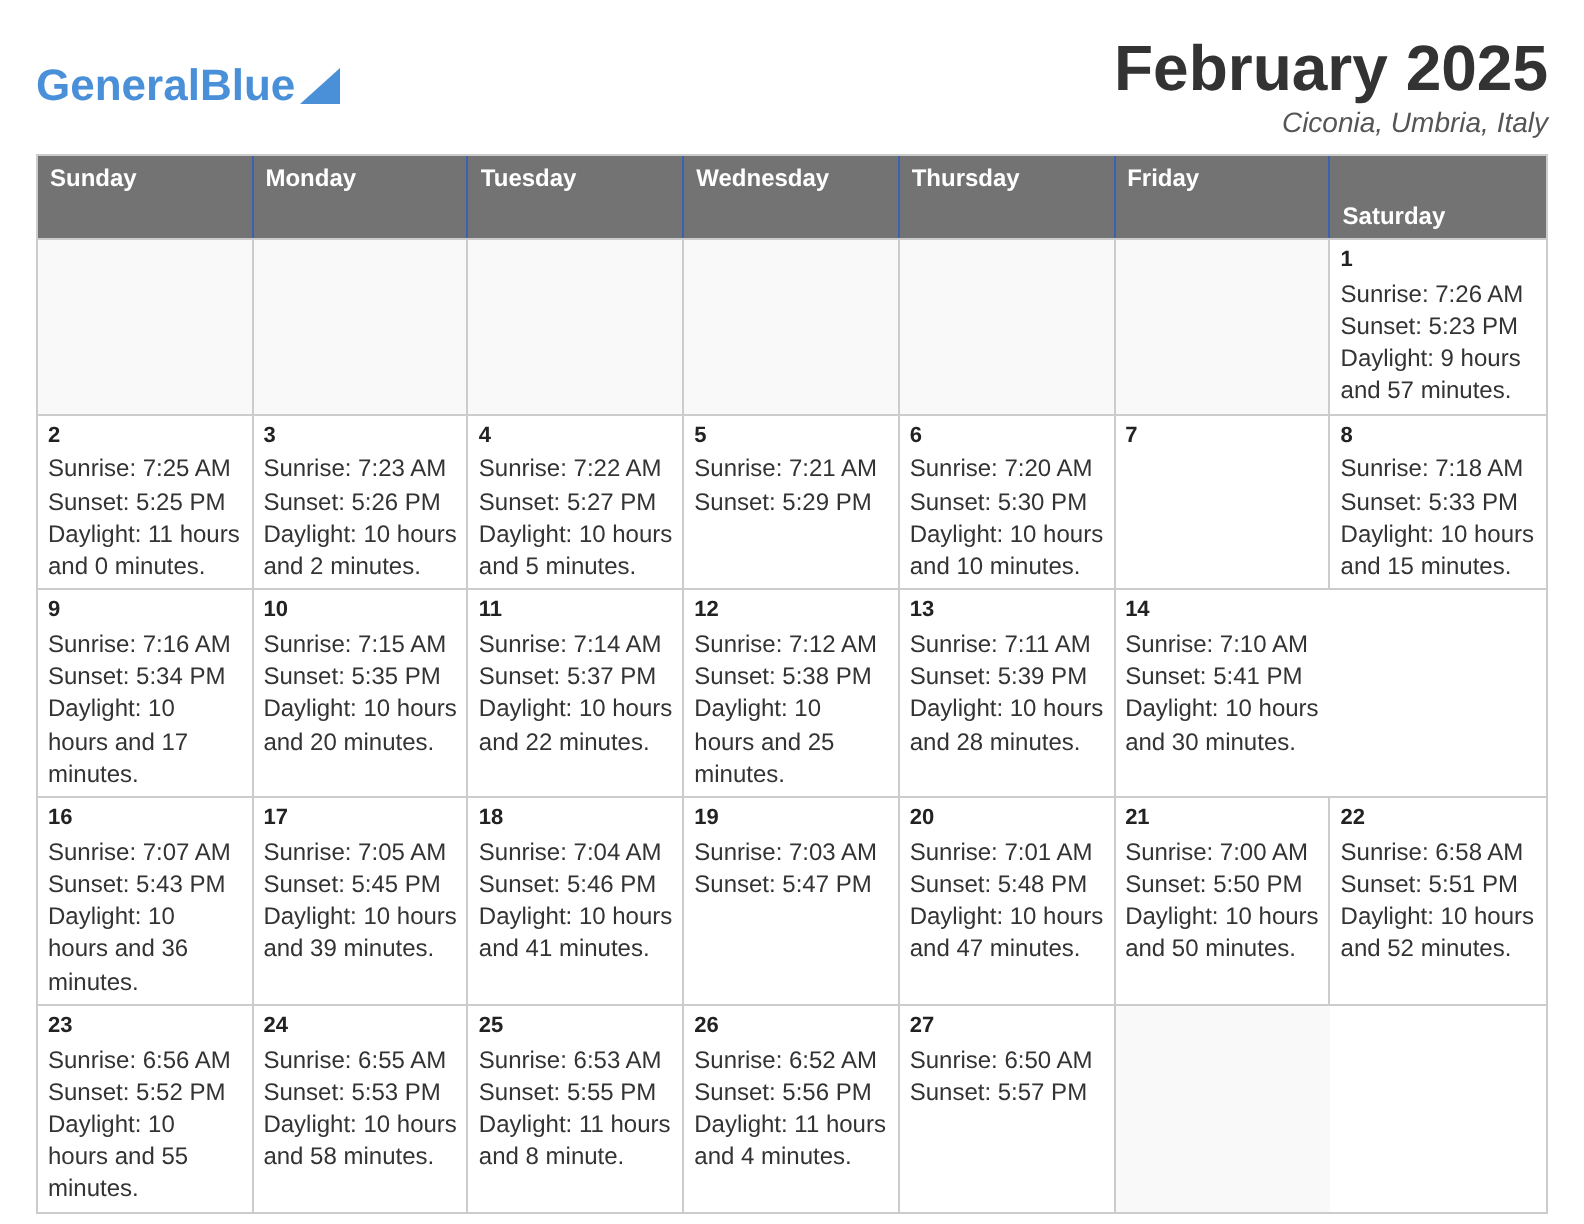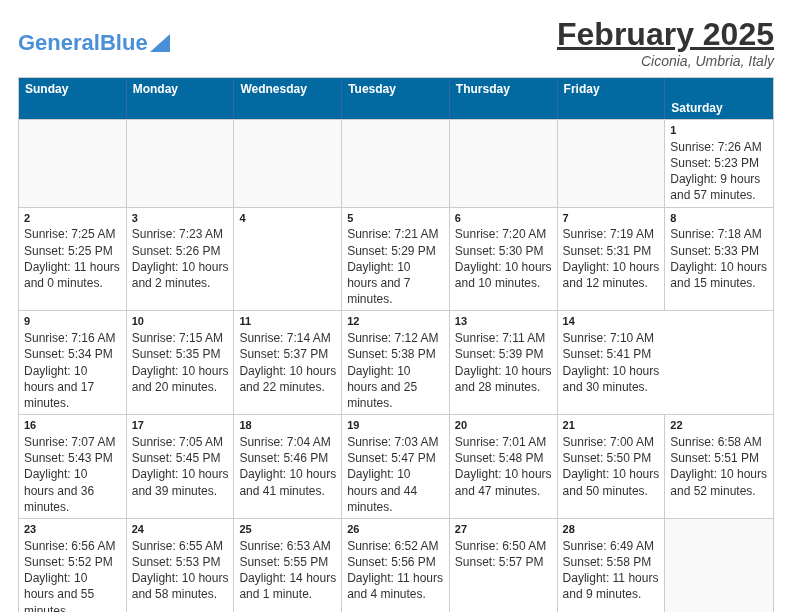--- a/index.html
+++ b/index.html
@@ -37,37 +37,36 @@
     .logo-text span {
       color: #4a90d9;
     }
     .title-block {
       text-align: right;
     }
     .month-title {
       font-size: 32px;
       font-weight: bold;
       color: #333;
-      text-decoration: underline;
     }
     .location {
       font-size: 14px;
       color: #555;
       font-style: italic;
     }
     .calendar {
       flex: 1;
       display: flex;
       flex-direction: column;
       border: 1px solid #ccc;
     }
     .cal-header {
       display: grid;
       grid-template-columns: repeat(7, 1fr);
-      background: #0369a1;
+      background: #737373;
     }
     .cal-header-cell {
       color: #fff;
       font-size: 12px;
       font-weight: bold;
       padding: 4px 6px;
       border-right: 1px solid #3a62b0;
     }
     .cal-header-cell:last-child { border-right: none; margin-top: 19px; }
     .cal-body {
@@ -122,22 +121,22 @@
     <div class="title-block">
       <div class="month-title">February 2025</div>
       <div class="location">Ciconia, Umbria, Italy</div>
     </div>
   </div>
 
   <div class="calendar">
     <div class="cal-header">
       <div class="cal-header-cell">Sunday</div>
       <div class="cal-header-cell">Monday</div>
+      <div class="cal-header-cell">Tuesday</div>
       <div class="cal-header-cell">Wednesday</div>
-      <div class="cal-header-cell">Tuesday</div>
       <div class="cal-header-cell">Thursday</div>
       <div class="cal-header-cell">Friday</div>
       <div class="cal-header-cell">Saturday</div>
     </div>
     <div class="cal-body">
 
       <div class="cal-row">
         <div class="cal-cell empty"></div>
         <div class="cal-cell empty"></div>
         <div class="cal-cell empty"></div>
@@ -166,44 +165,43 @@
         <div class="cal-cell">
           <div class="day-num">3</div>
           <div class="cell-text">
             <span>Sunrise: 7:23 AM</span><br>
             <span>Sunset: 5:26 PM</span><br>
             <span>Daylight: 10 hours and 2 minutes.</span>
           </div>
         </div>
         <div class="cal-cell">
           <div class="day-num">4</div>
+          <div class="cell-text">
+            <span>Sunrise: 7:22 AM</span><br>
+            <span>Sunset: 5:27 PM</span><br>
+            <span>Daylight: 10 hours and 5 minutes.</span>
+          </div>
         </div>
         <div class="cal-cell">
           <div class="day-num">5</div>
           <div class="cell-text">
             <span>Sunrise: 7:21 AM</span><br>
             <span>Sunset: 5:29 PM</span><br>
-            <span>Daylight: 10 hours and 7 minutes.</span>
           </div>
         </div>
         <div class="cal-cell">
           <div class="day-num">6</div>
           <div class="cell-text">
             <span>Sunrise: 7:20 AM</span><br>
             <span>Sunset: 5:30 PM</span><br>
             <span>Daylight: 10 hours and 10 minutes.</span>
           </div>
         </div>
         <div class="cal-cell">
           <div class="day-num">7</div>
-          <div class="cell-text">
-            <span>Sunrise: 7:19 AM</span><br>
-            <span>Sunset: 5:31 PM</span><br>
-            <span>Daylight: 10 hours and 12 minutes.</span>
-          </div>
         </div>
         <div class="cal-cell">
           <div class="day-num">8</div>
           <div class="cell-text">
             <span>Sunrise: 7:18 AM</span><br>
             <span>Sunset: 5:33 PM</span><br>
             <span>Daylight: 10 hours and 15 minutes.</span>
           </div>
         </div>
       </div>
@@ -282,21 +280,20 @@
             <span>Sunrise: 7:04 AM</span><br>
             <span>Sunset: 5:46 PM</span><br>
             <span>Daylight: 10 hours and 41 minutes.</span>
           </div>
         </div>
         <div class="cal-cell">
           <div class="day-num">19</div>
           <div class="cell-text">
             <span>Sunrise: 7:03 AM</span><br>
             <span>Sunset: 5:47 PM</span><br>
-            <span>Daylight: 10 hours and 44 minutes.</span>
           </div>
         </div>
         <div class="cal-cell">
           <div class="day-num">20</div>
           <div class="cell-text">
             <span>Sunrise: 7:01 AM</span><br>
             <span>Sunset: 5:48 PM</span><br>
             <span>Daylight: 10 hours and 47 minutes.</span>
           </div>
         </div>
@@ -333,43 +330,35 @@
             <span>Sunrise: 6:55 AM</span><br>
             <span>Sunset: 5:53 PM</span><br>
             <span>Daylight: 10 hours and 58 minutes.</span>
           </div>
         </div>
         <div class="cal-cell">
           <div class="day-num">25</div>
           <div class="cell-text">
             <span>Sunrise: 6:53 AM</span><br>
             <span>Sunset: 5:55 PM</span><br>
-            <span>Daylight: 14 hours and 1 minute.</span>
+            <span>Daylight: 11 hours and 8 minute.</span>
           </div>
         </div>
         <div class="cal-cell">
           <div class="day-num">26</div>
           <div class="cell-text">
             <span>Sunrise: 6:52 AM</span><br>
             <span>Sunset: 5:56 PM</span><br>
             <span>Daylight: 11 hours and 4 minutes.</span>
           </div>
         </div>
         <div class="cal-cell">
           <div class="day-num">27</div>
           <div class="cell-text">
             <span>Sunrise: 6:50 AM</span><br>
             <span>Sunset: 5:57 PM</span><br>
           </div>
         </div>
-        <div class="cal-cell">
-          <div class="day-num">28</div>
-          <div class="cell-text">
-            <span>Sunrise: 6:49 AM</span><br>
-            <span>Sunset: 5:58 PM</span><br>
-            <span>Daylight: 11 hours and 9 minutes.</span>
-          </div>
-        </div>
         <div class="cal-cell empty"></div>
       </div>
     </div>
   </div>
 </div>
 
 </body></html>

